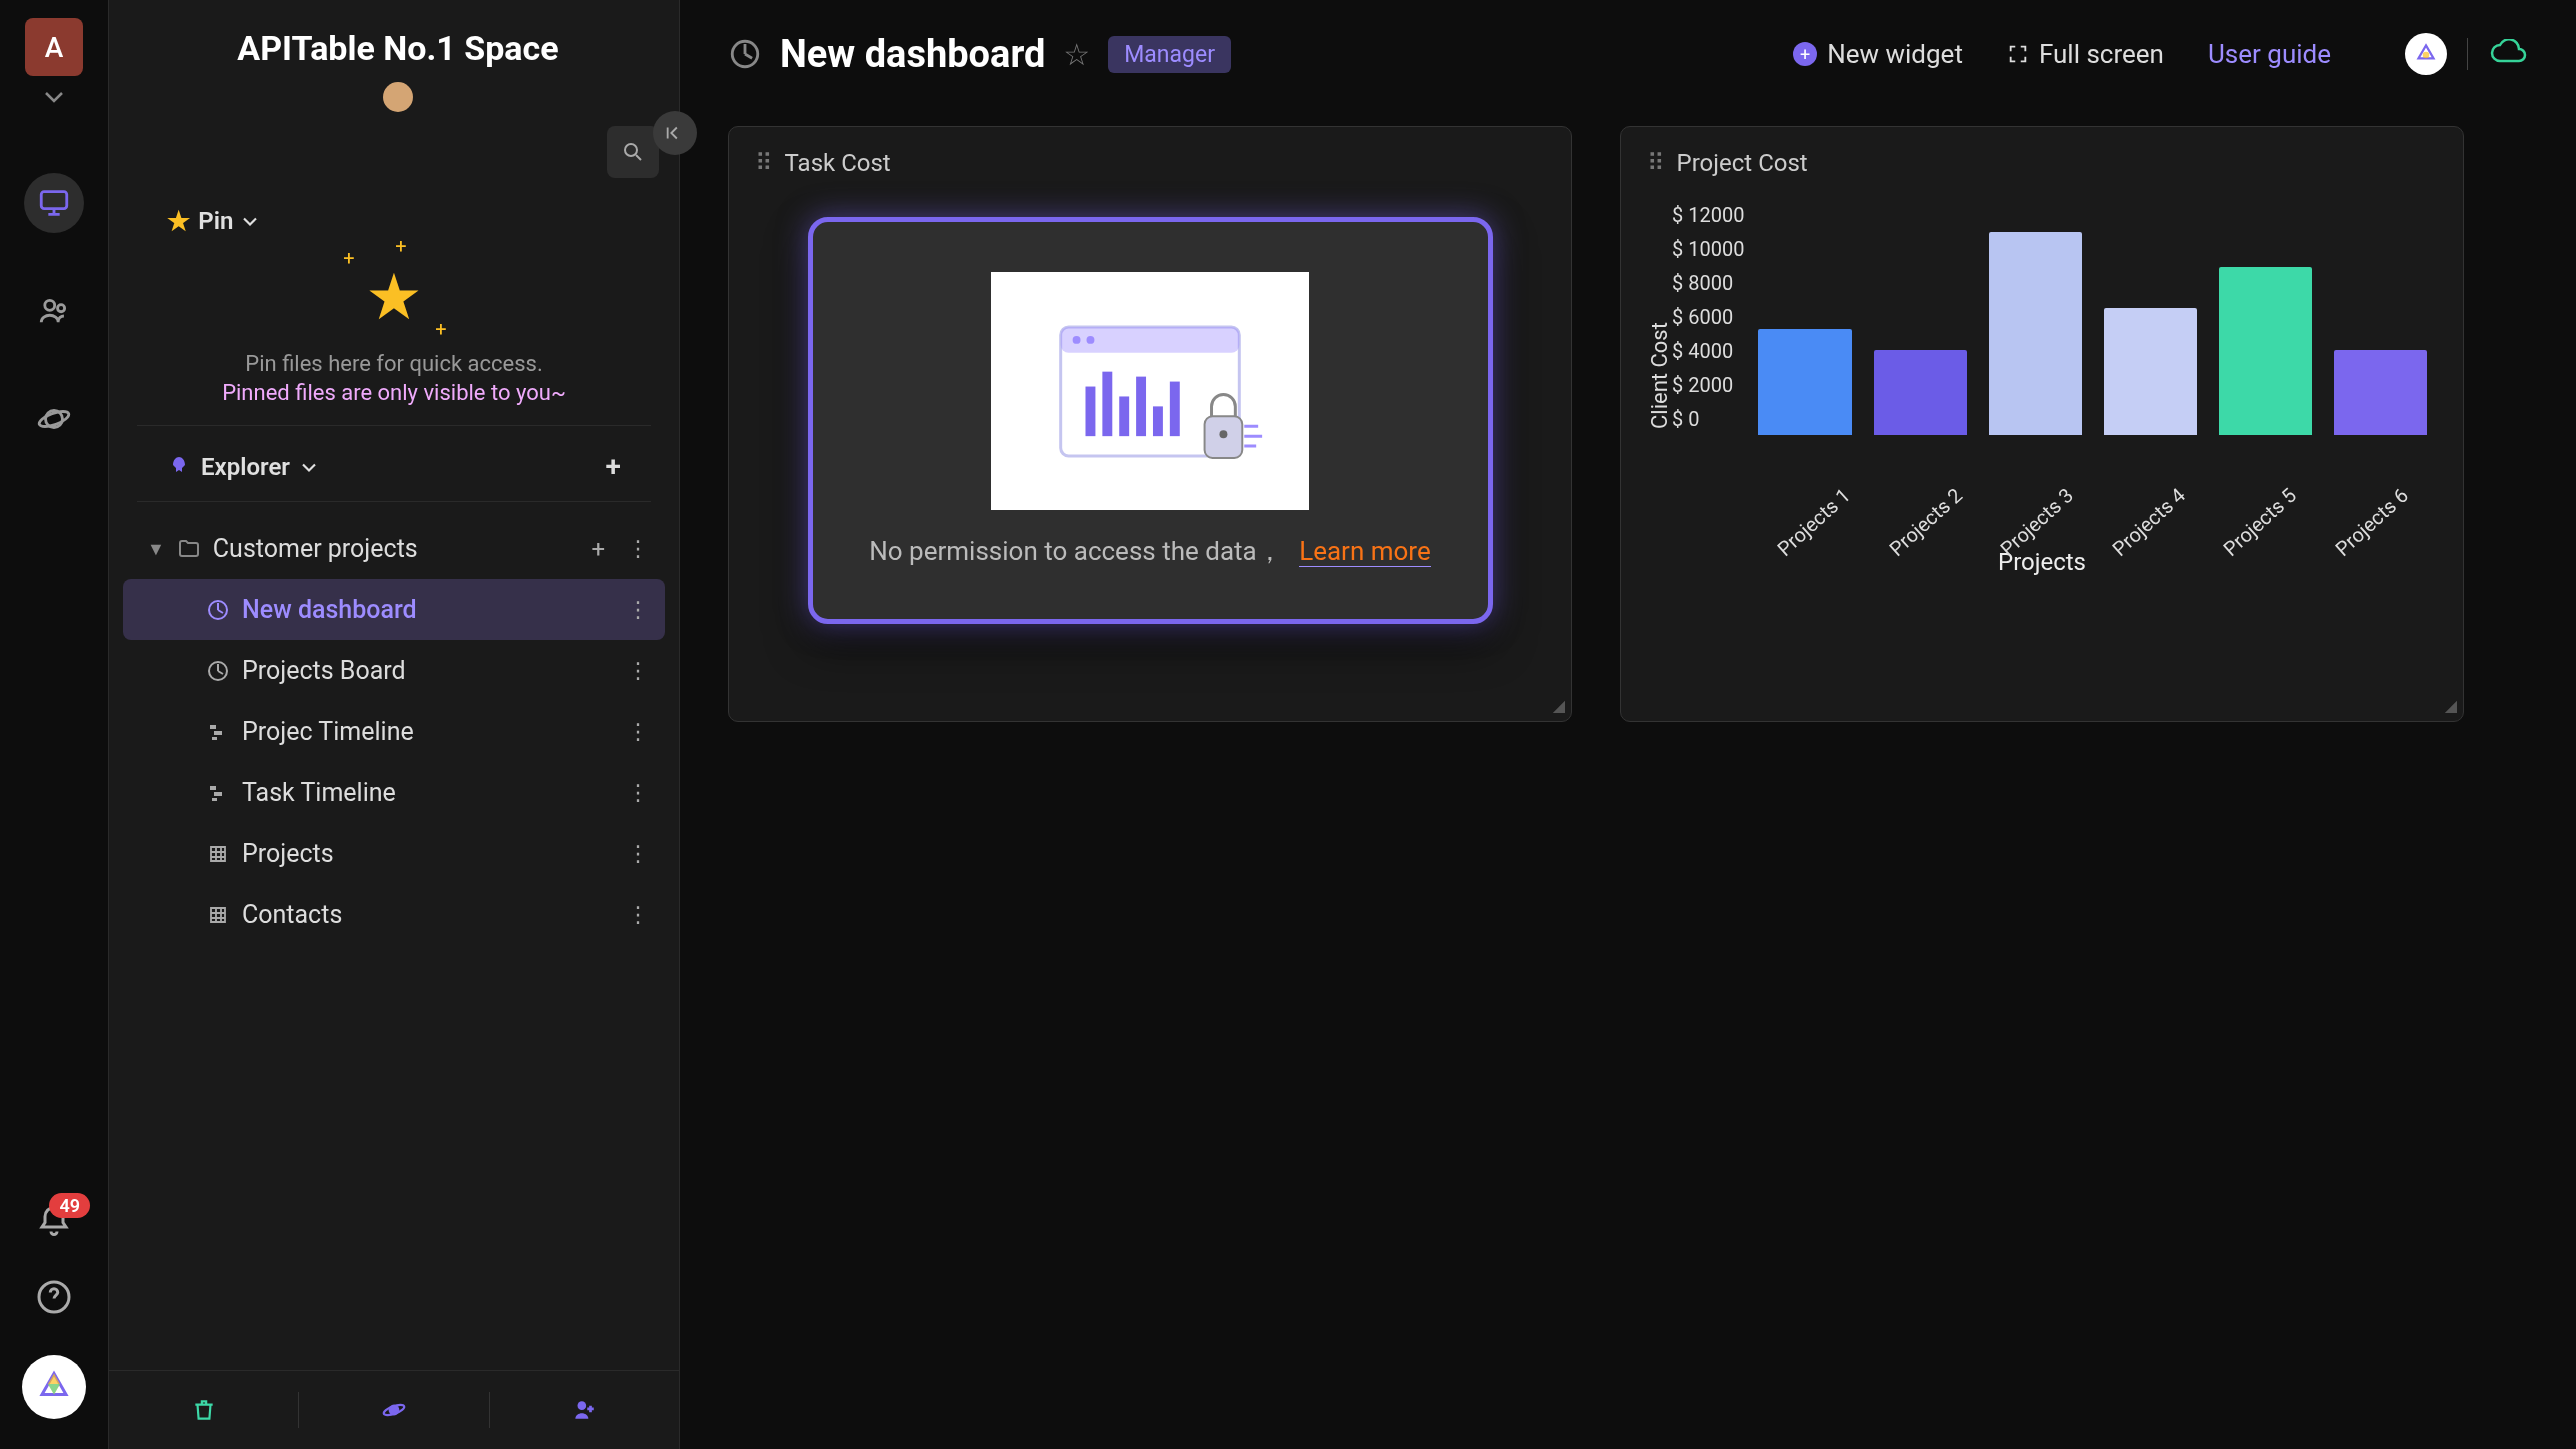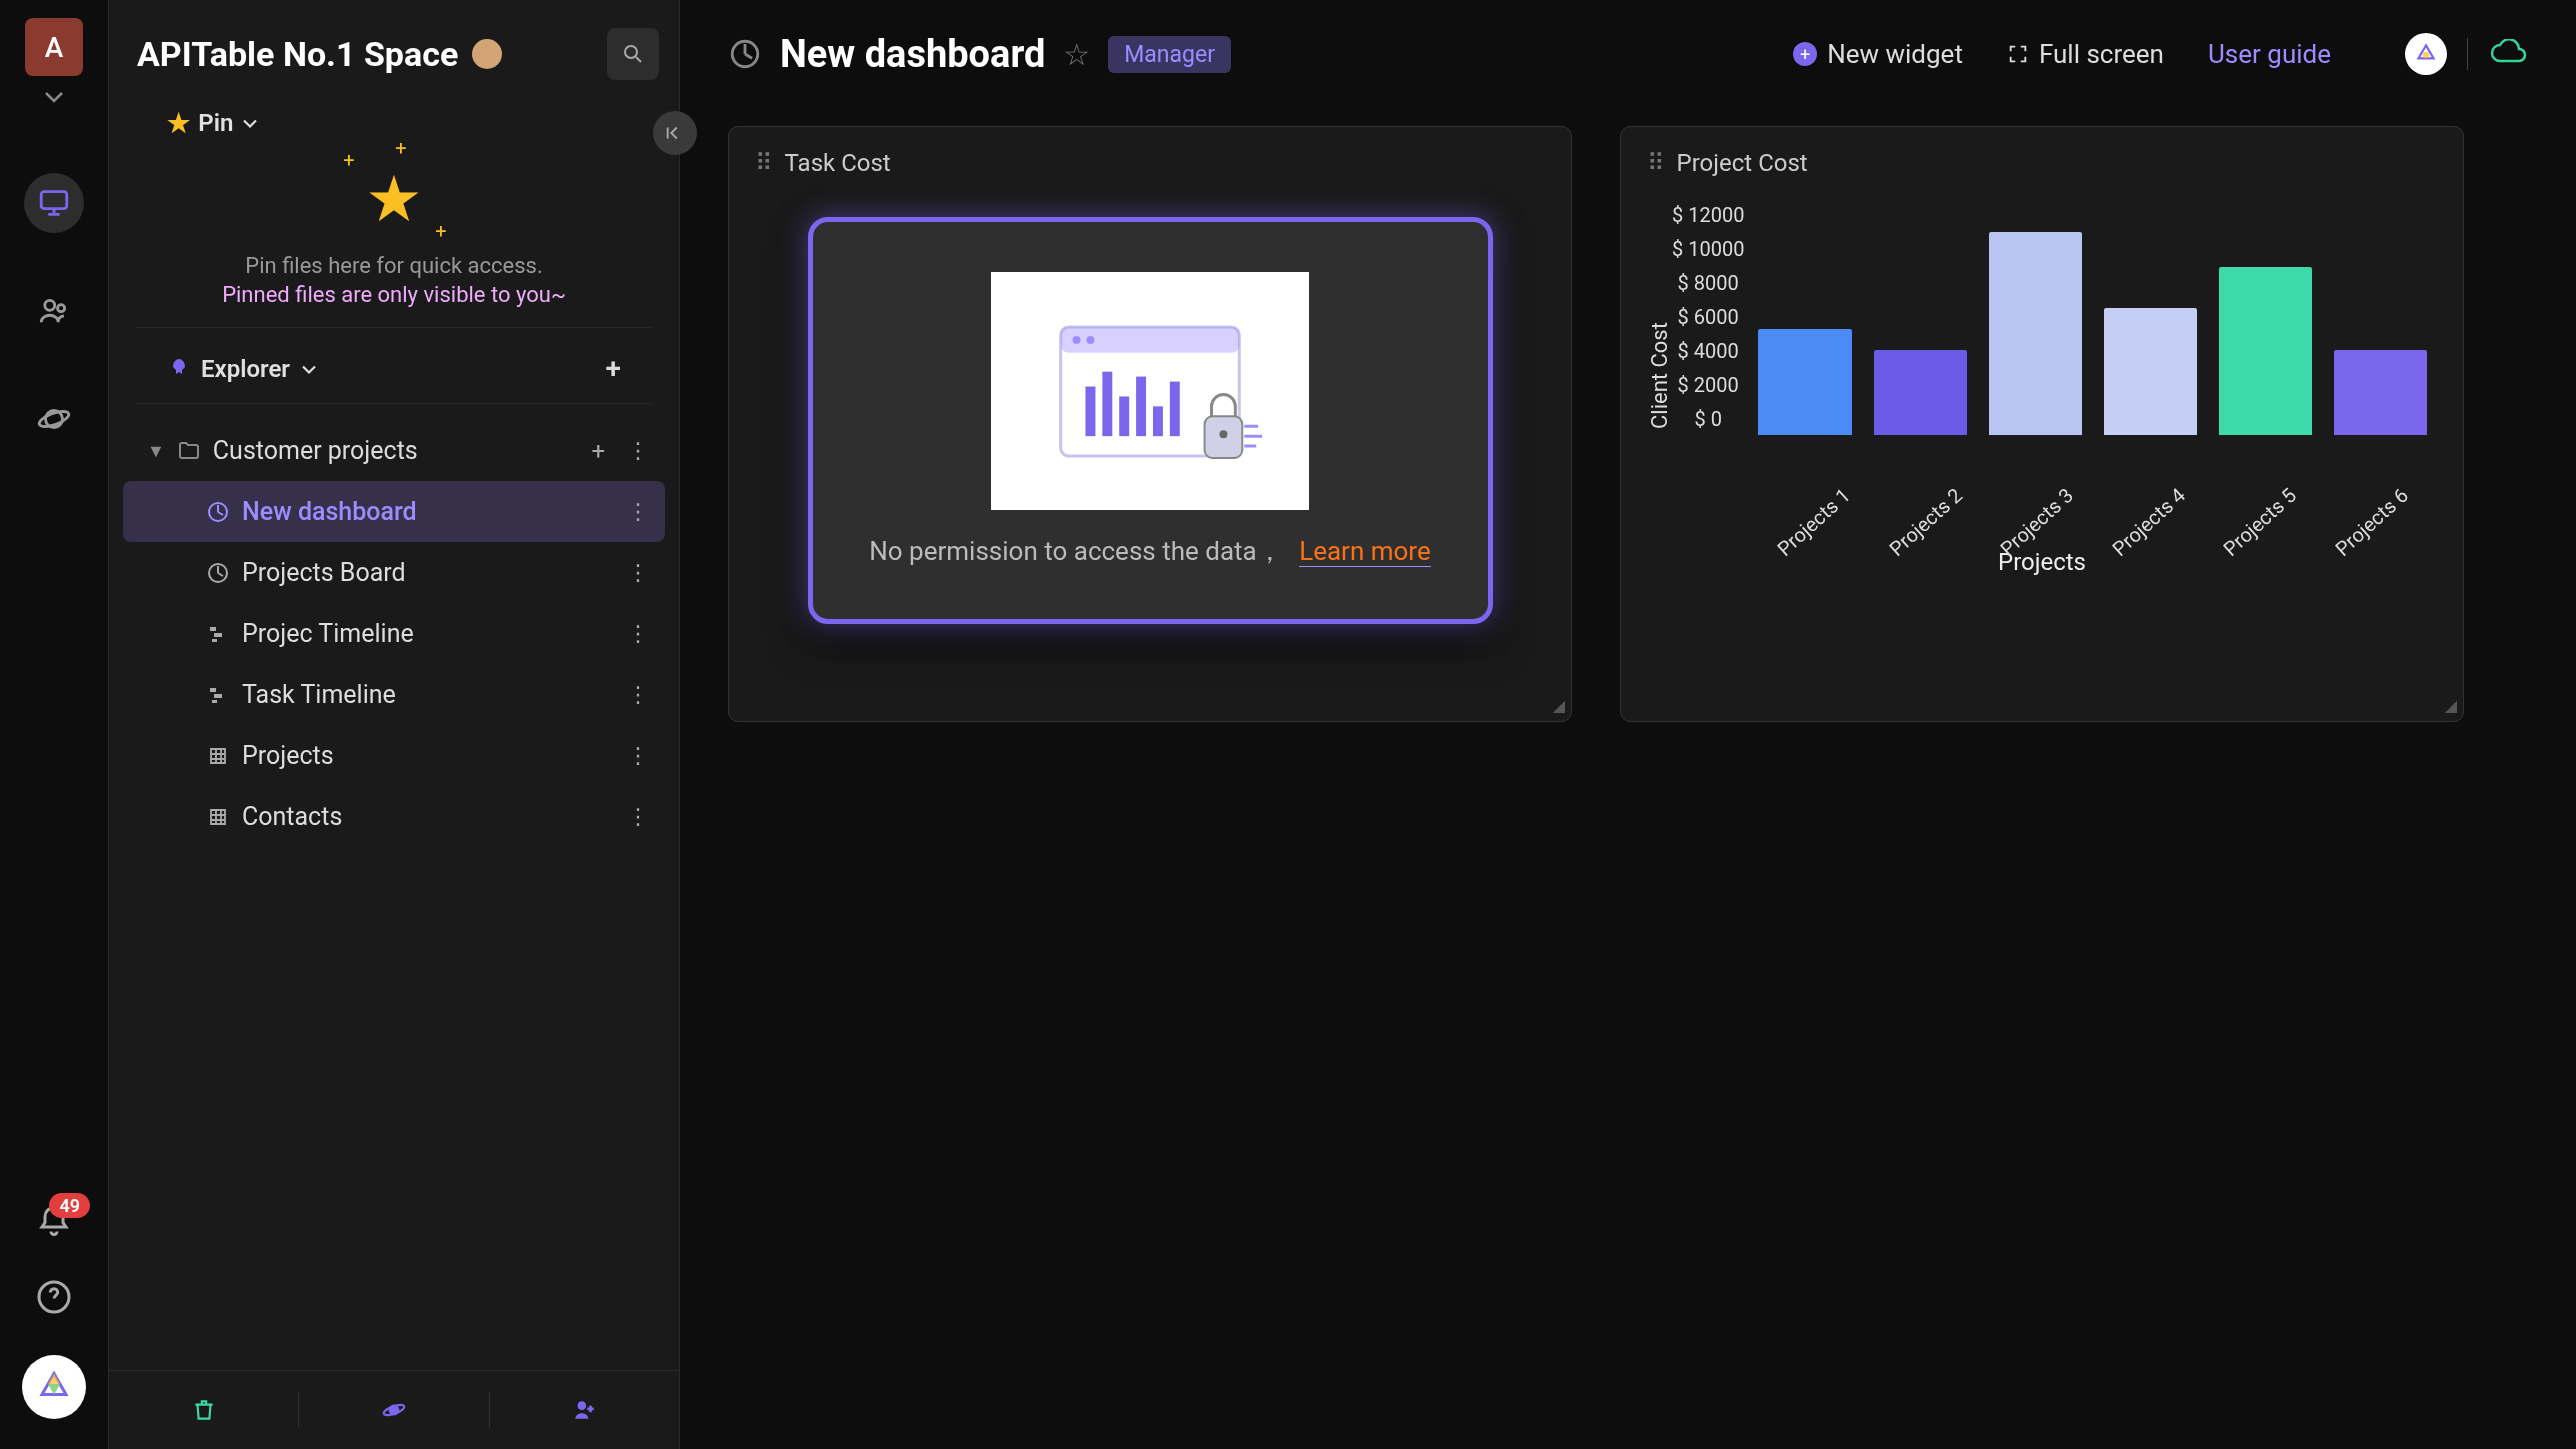--- a/index.html
+++ b/index.html
@@ -57,20 +57,21 @@
 .sidebar {
   width: 571px;
   background: #1a1a1a;
   border-right: 1px solid #2a2a2a;
   display: flex; flex-direction: column;
   position: relative;
 }
 .sidebar-header {
   display: flex; align-items: center; gap: 14px;
   padding: 28px 20px 18px 28px;
+  flex-direction: column;
 }
 .space-title { font-size: 34px; font-weight: 700; color: #fff; }
 .bronze-badge {
   width: 30px; height: 30px; border-radius: 50%;
   background: #d4a574; display: inline-block;
 }
 .search-btn {
   width: 52px; height: 52px; background: #2d2d2d;
   border-radius: 8px; display: flex; align-items: center; justify-content: center;
   margin-left: auto; color: #aaa; cursor: pointer;
@@ -172,21 +173,21 @@
 }
 .perm-msg { margin-top: 24px; font-size: 26px; color: #bbb; }
 .learn-more { color: #f97316; border-bottom: 1px solid #9d8cff; cursor: pointer; margin-left: 10px; }
 
 
 .legend { display: flex; gap: 24px; justify-content: center; margin-top: 16px; flex-wrap: wrap; }
 .legend-item { display: flex; align-items: center; gap: 10px; font-size: 24px; color: #eee; }
 .legend-dot { width: 22px; height: 22px; border-radius: 50%; }
 .chart-area { display: flex; margin-top: 20px; height: 357px; }
 .y-axis-label { writing-mode: vertical-rl; transform: rotate(180deg); font-size: 22px; color: #ddd; text-align: center; }
-.y-ticks { display: flex; flex-direction: column; justify-content: space-between; align-items: center; padding-right: 10px; font-size: 20px; color: #ddd; height: 228px; margin-top: 6px; }
+.y-ticks { display: flex; flex-direction: column; justify-content: space-between; align-items: flex-start; padding-right: 10px; font-size: 20px; color: #ddd; height: 228px; margin-top: 6px; }
 .bars-area { flex: 1; position: relative; }
 .bars-row { display: flex; align-items: flex-end; height: 228px; gap: 22px; position: absolute; left: 4px; right: 10px; bottom: 119px; }
 .bar { flex: 1; border-radius: 2px 2px 0 0; }
 .x-labels { position: absolute; left: 4px; right: 10px; bottom: 20px; display: flex; }
 .x-label { flex: 1; text-align: center; font-size: 20px; color: #ddd; transform: rotate(-42deg); transform-origin: center; white-space: nowrap; }
 .x-axis-label { text-align: center; font-size: 24px; color: #eee; margin-top: -6px; }
 
 svg { display: block; }
 </style>
 </head>

